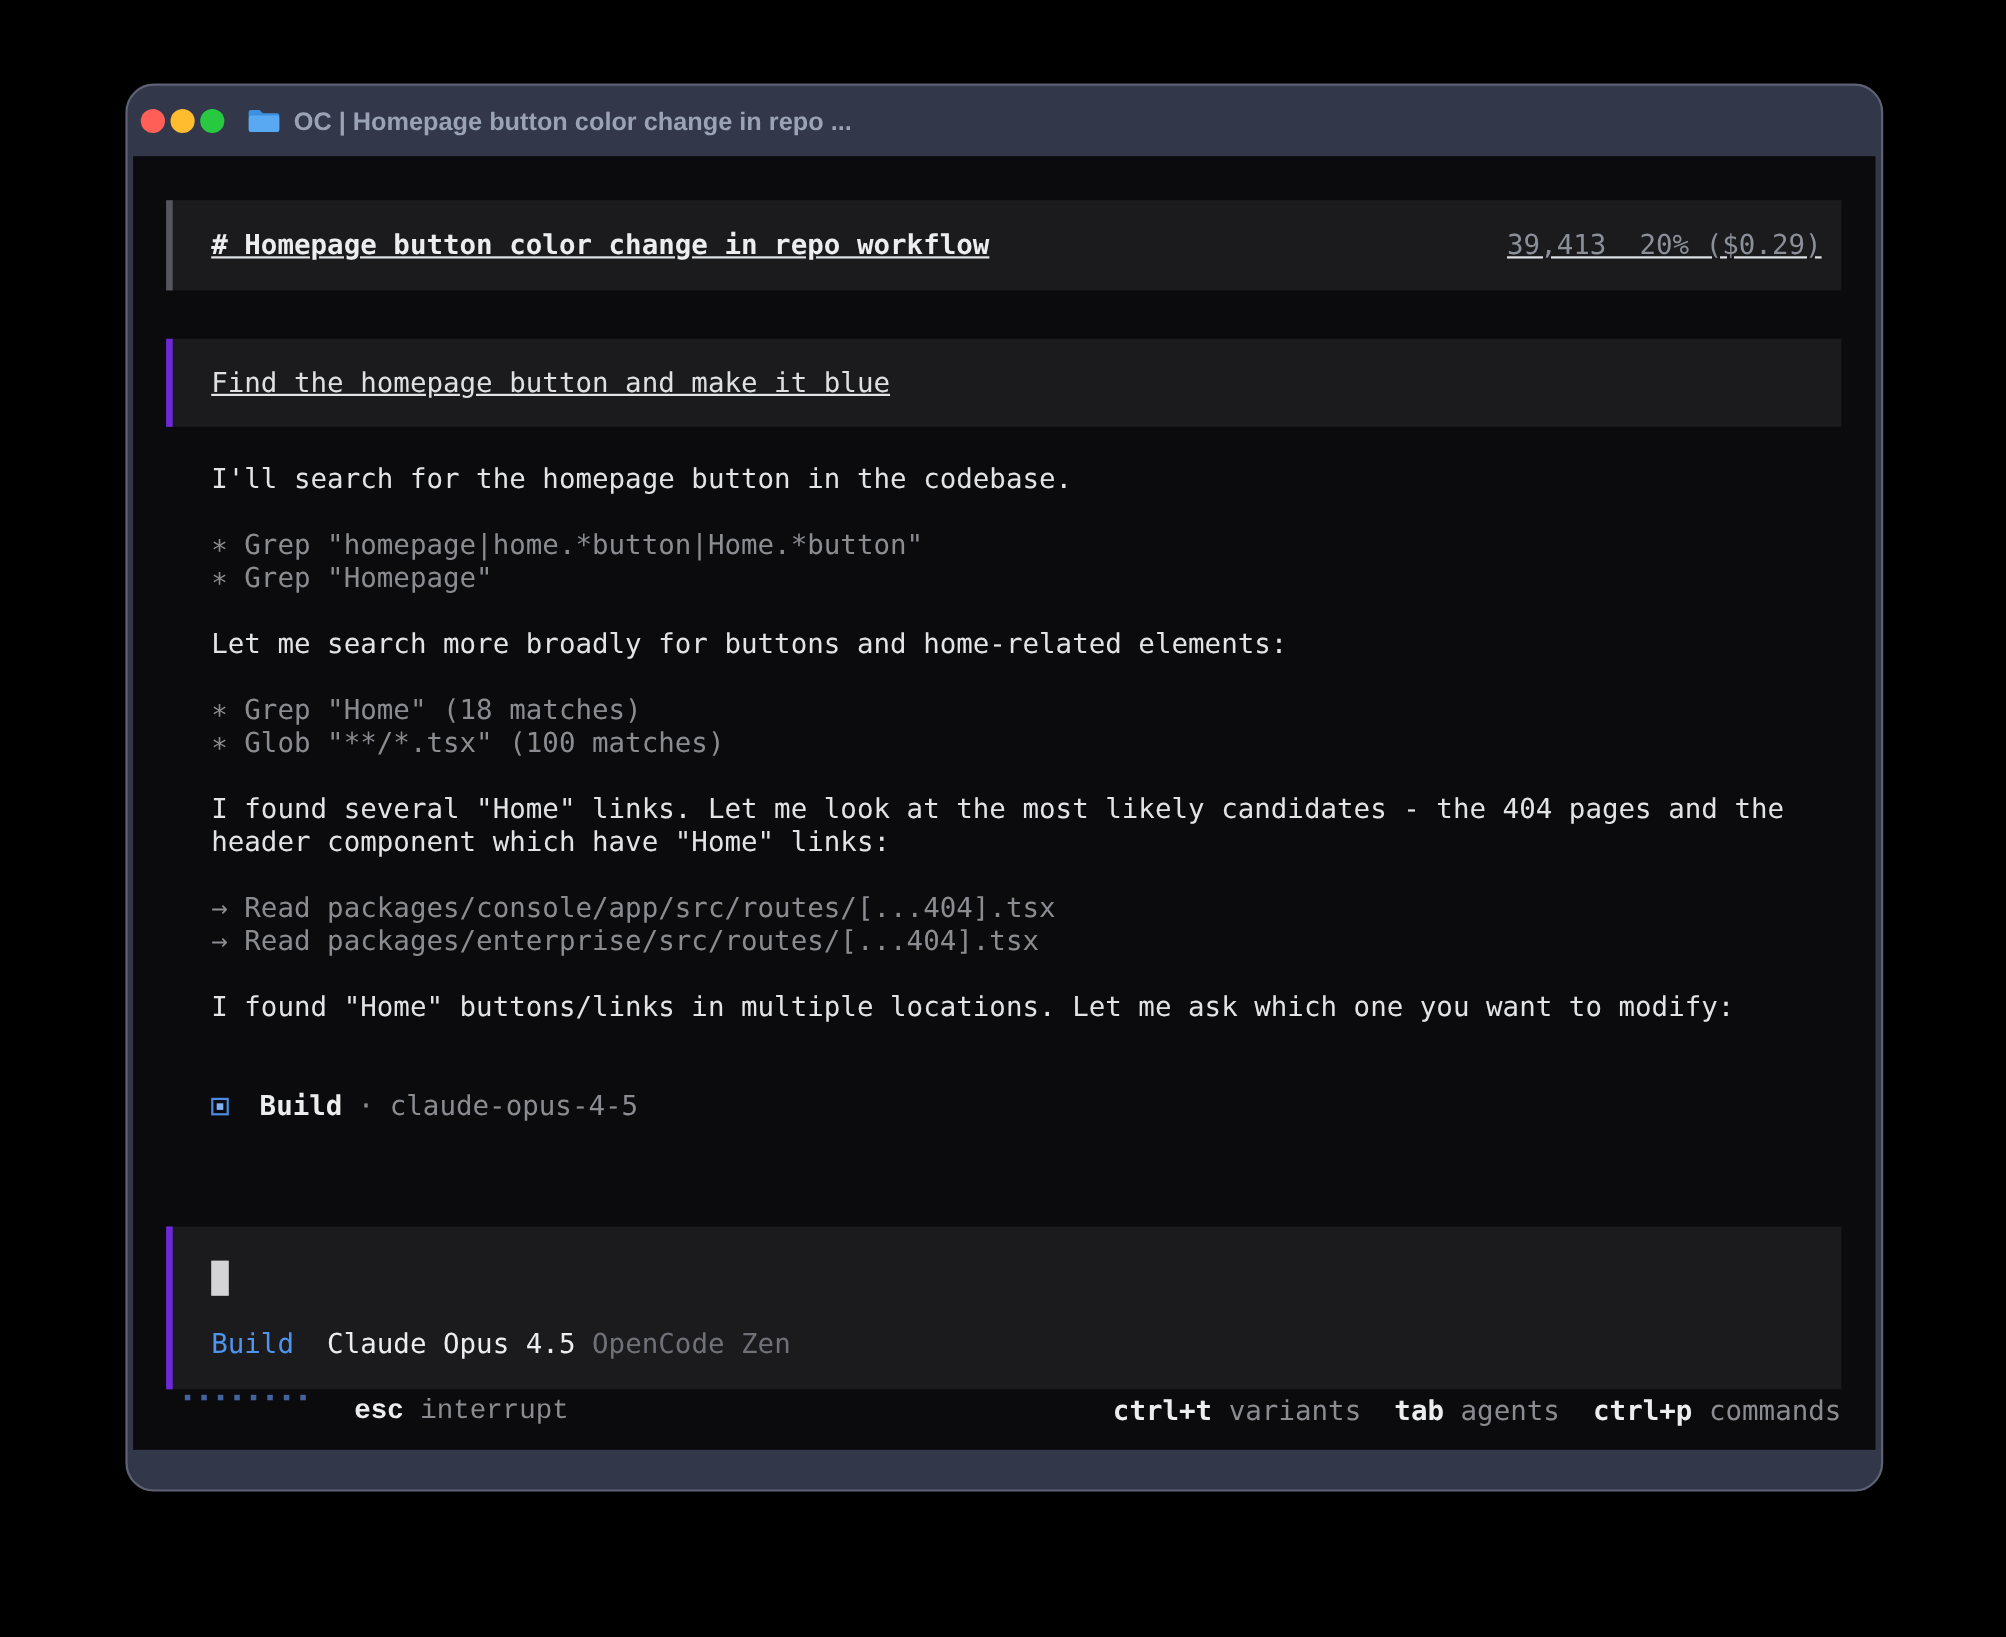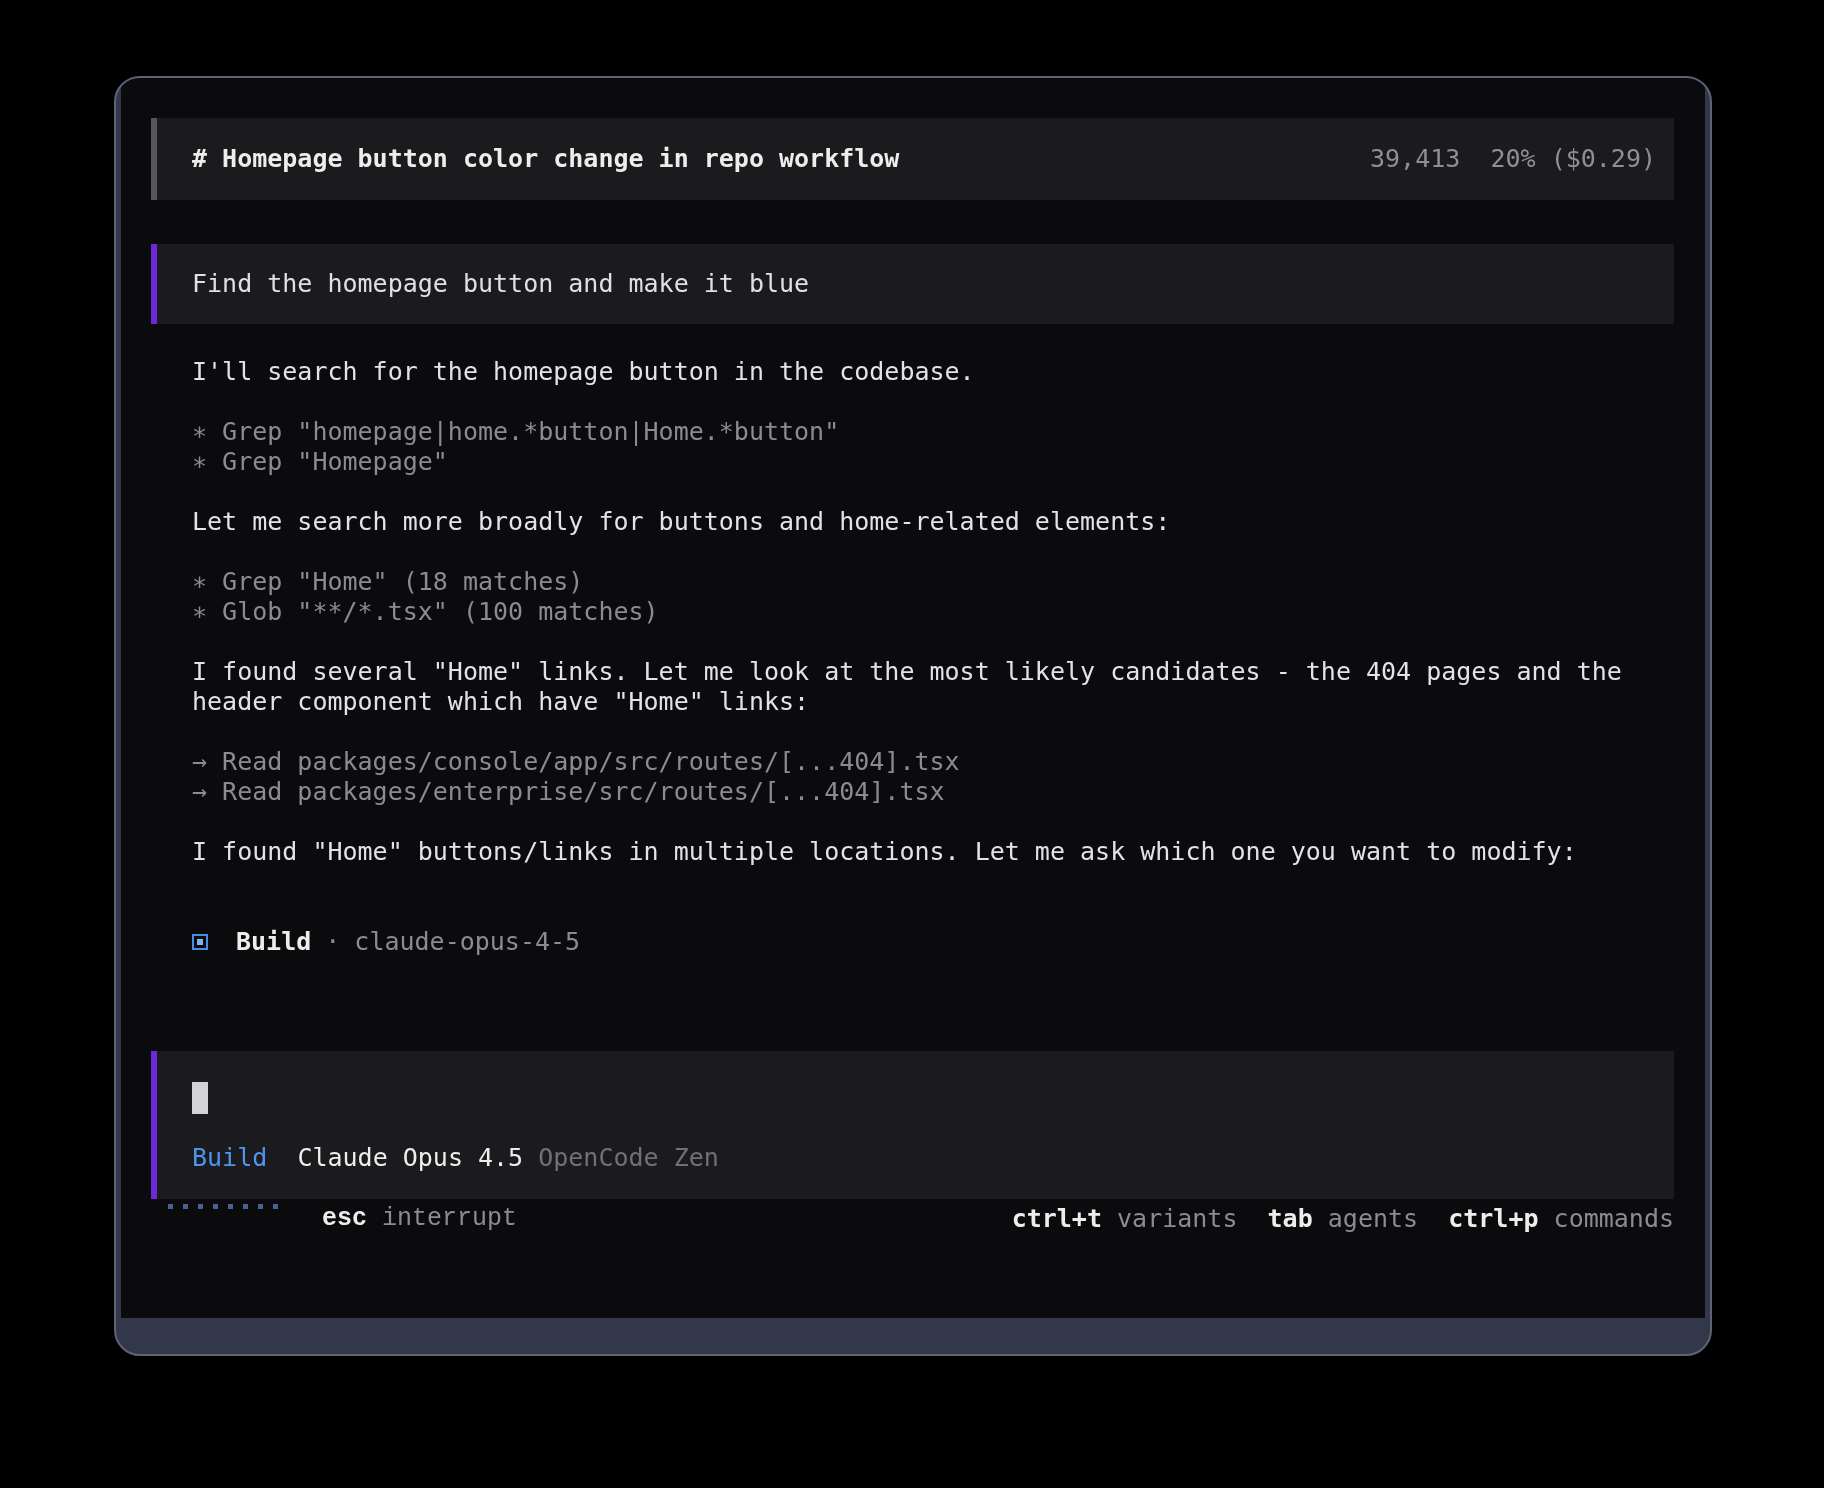--- a/index.html
+++ b/index.html
@@ -24,21 +24,21 @@
     font-family:"Liberation Sans",sans-serif;font-weight:bold;font-size:23px;
     color:#9aa2b6;white-space:nowrap;
   }
   .content{
     flex:1 1 auto;margin:0 5px;background:#0b0b0d;position:relative;overflow:hidden;
     font-size:25px;line-height:30px;color:#e2e3e6;
   }
   .bottombar{height:36px;flex:0 0 36px;}
 
   .block{
-    position:absolute;left:30px;right:31px;background:#1b1b1e;box-sizing:border-box;
+    position:absolute;left:30px;right:31px;background:#1b1b1e;box-sizing:border-box;text-decoration:underline;
   }
   .hdr{
     top:40px;height:82px;border-left:6px solid #55565c;
     display:flex;align-items:center;justify-content:space-between;
     padding:0 18px 0 35px;
   }
   .hdr-title{font-weight:bold;color:#eceded;white-space:nowrap;}
   .hdr-stats{color:#8b8f98;white-space:pre;}
   .usr{
     top:166px;height:80px;border-left:6px solid #6d28d9;
@@ -84,20 +84,32 @@
   .dots{display:flex;align-items:center;margin-left:17px;margin-right:34px;}
   .dot{width:5px;height:5px;background:#44639c;margin-right:10px;}
   .key{color:#eceded;font-weight:bold;}
   .hint{color:#8b8c91;}
 </style>
 </head>
 <body>
 
 <div class="window">
 
+  <div class="titlebar">
+    <span class="traffic t-red"></span>
+    <span class="traffic t-yellow"></span>
+    <span class="traffic t-green"></span>
+    <span class="folder-wrap">
+      <svg width="30" height="24" viewBox="0 0 30 24">
+        <path d="M1 4 a2 2 0 0 1 2-2 h8 l3 3 h13 a2 2 0 0 1 2 2 v1 H1 Z" fill="#3d8fe0"></path>
+        <rect x="1" y="7" width="28" height="15" rx="2" fill="#59a8f2"></rect>
+      </svg>
+    </span>
+    <span class="wtitle">OC | Homepage button color change in repo ...</span>
+  </div>
 
   <div class="content">
 
     <div class="block hdr">
       <span class="hdr-title"># Homepage button color change in repo workflow</span>
       <span class="hdr-stats">39,413  20% ($0.29)</span>
     </div>
 
     <div class="block usr">
       <span class="usr-text">Find the homepage button and make it blue</span>

